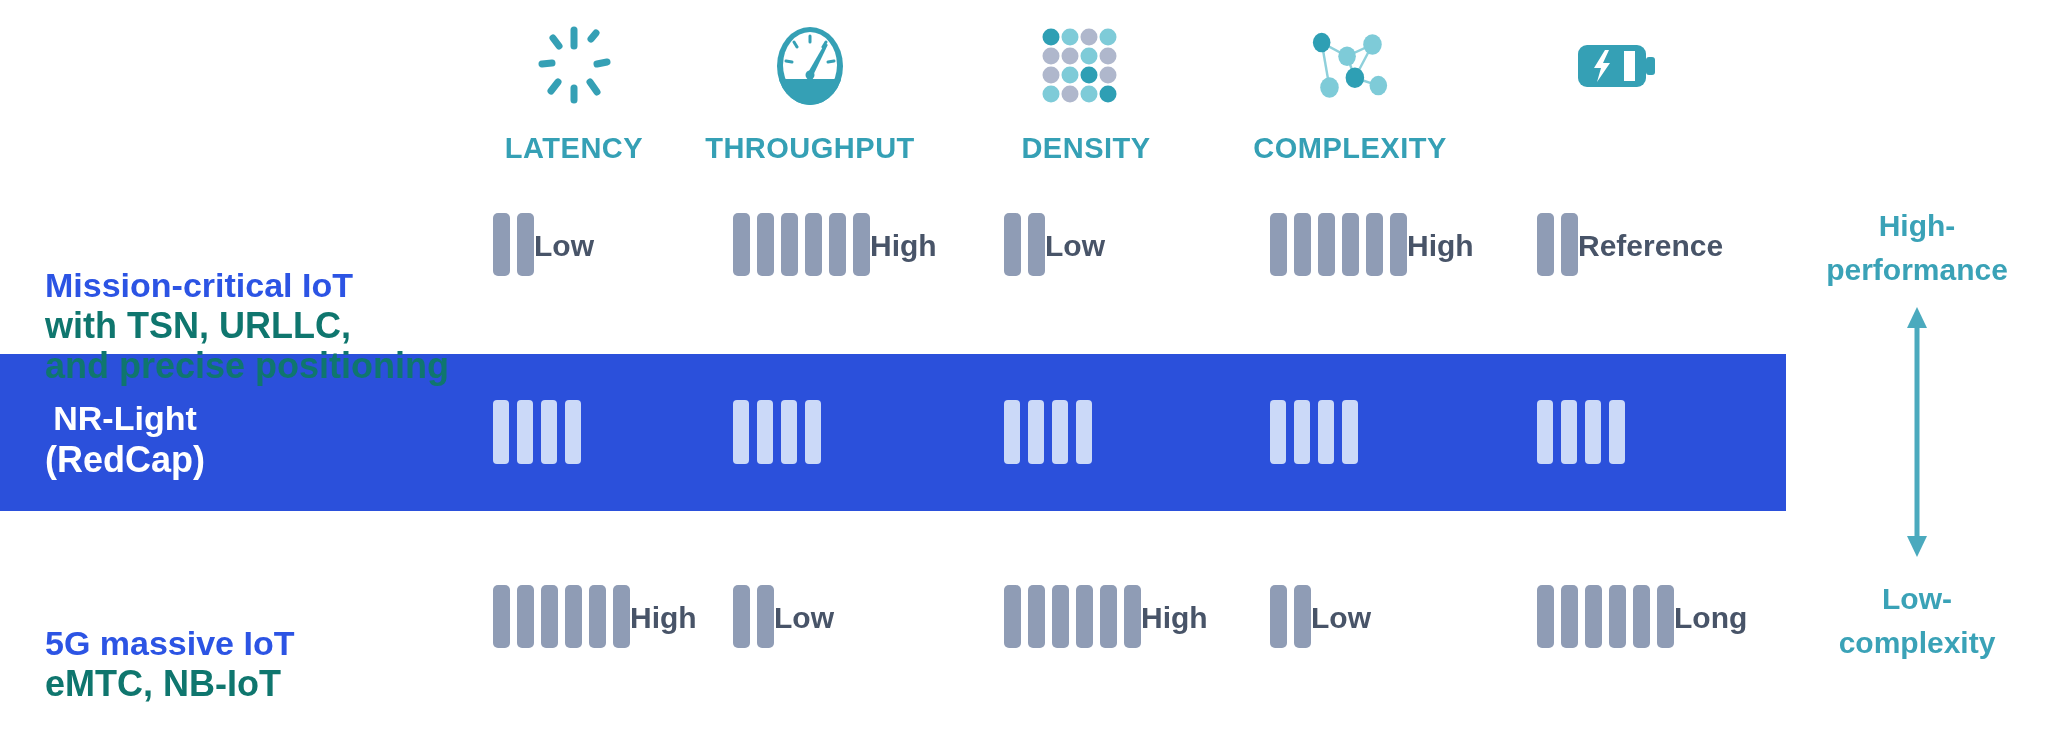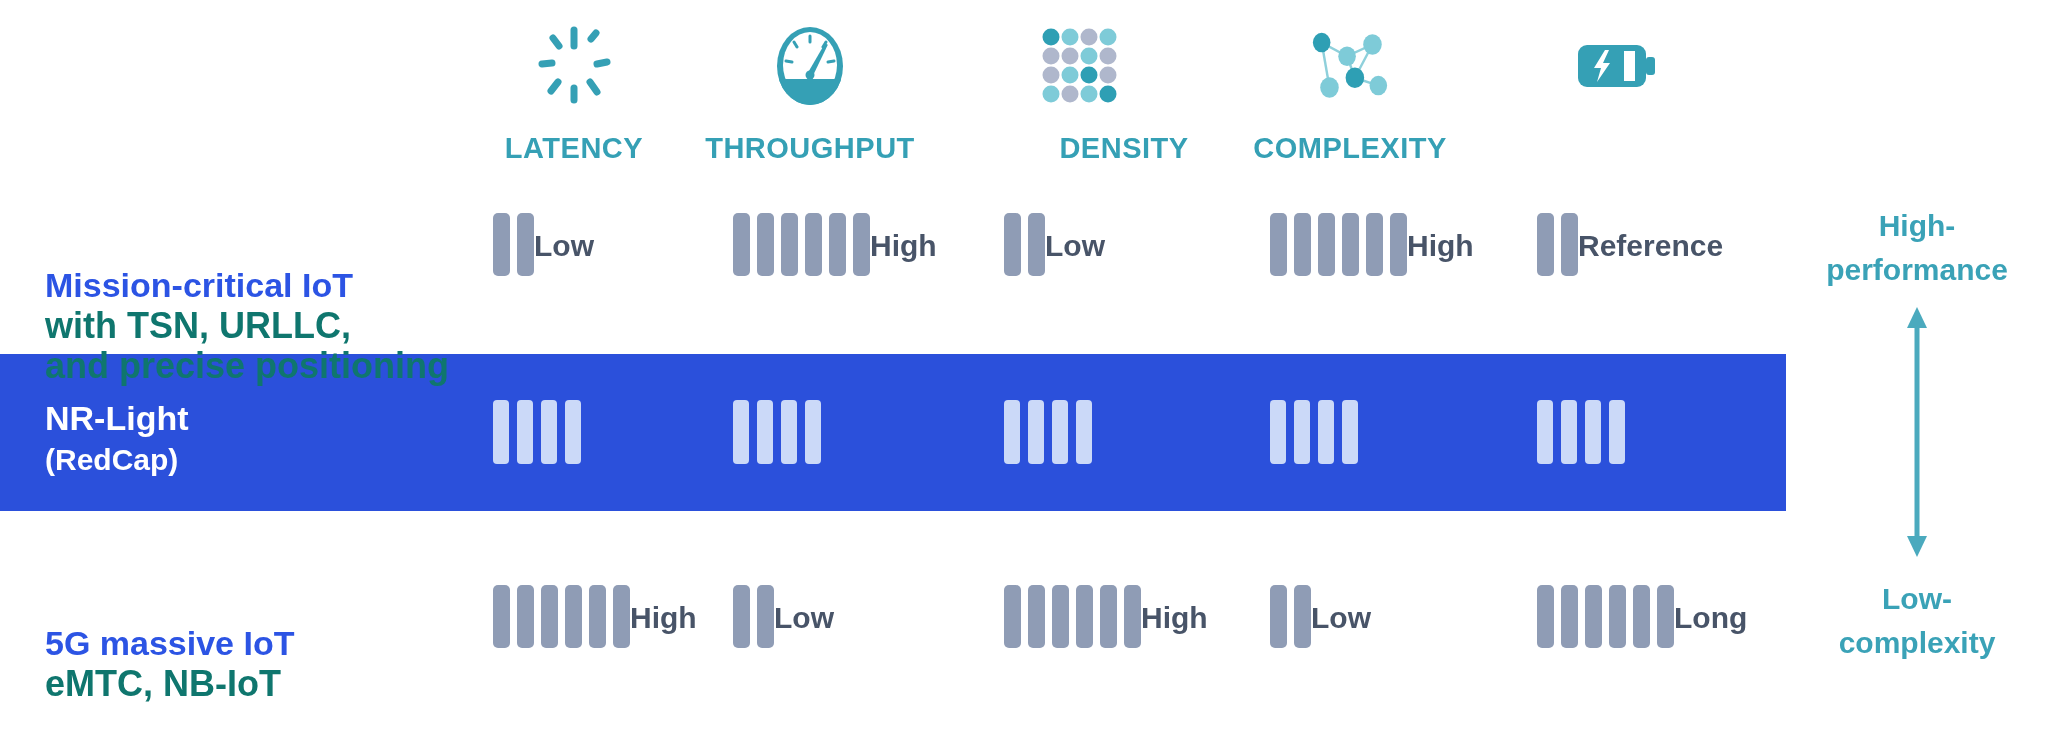--- a/index.html
+++ b/index.html
@@ -5,32 +5,32 @@
   html,body{margin:0;padding:0;background:#fff;}
   #canvas{
     position:relative;width:2048px;height:744px;background:#ffffff;overflow:hidden;
     font-family:"Liberation Sans","DejaVu Sans",sans-serif;font-weight:700;
   }
   
   .col-hdr{
     position:absolute;top:132px;width:264px;text-align:center;
     font-size:29px;letter-spacing:.5px;color:#35a0b5;
   }
-  .hc0{left:442px}.hc1{left:678px}.hc2{left:992px}.hc3{left:1218px}.hc4{left:1486px}
+  .hc0{left:442px}.hc1{left:678px}.hc2{left:954px}.hc3{left:1218px}.hc4{left:1486px}
   
   .icon-box{position:absolute;top:22px;width:84px;height:88px;display:flex;align-items:center;justify-content:center;}
   .ic0{left:532px}.ic1{left:768px}.ic2{left:1038px}.ic3{left:1308px}.ic4{left:1576px}
   
   .rowlabel{position:absolute;left:45px;margin-top:48px;}
   .row-title{font-size:34px;line-height:42px;color:#2c54e4;}
   .row-sub{font-size:36px;line-height:40px;color:#0f766e;}
   .rl0{top:216px}.rl2{top:574px}
   .band-label{position:absolute;left:45px;top:396px;color:#ffffff;}
   .band-title{font-size:34px;line-height:44px;color:#ffffff;text-align:center;}
-  .band-sub{font-size:30px;line-height:40px;color:#ffffff;}
+  .band-sub{font-size:36px;line-height:40px;color:#ffffff;}
   
   .band{position:absolute;left:0;top:354px;width:1786px;height:157px;background:#2b50db;}
   
   .cell{position:absolute;display:flex;flex-direction:row;align-items:flex-start;}
   .c0{left:493px}.c1{left:733px}.c2{left:1004px}.c3{left:1270px}.c4{left:1537px}
   .r0{top:213px}.r1{top:400px}.r2{top:585px}
   .bars{display:flex;gap:7px;}
   .bars .bar{width:17px;height:63px;border-radius:5px;background:#8f9cb5;display:block;}
   .bars.light{gap:8px;}
   .bars.light .bar{width:16px;height:64px;border-radius:4px;background:#cbd9f8;}

